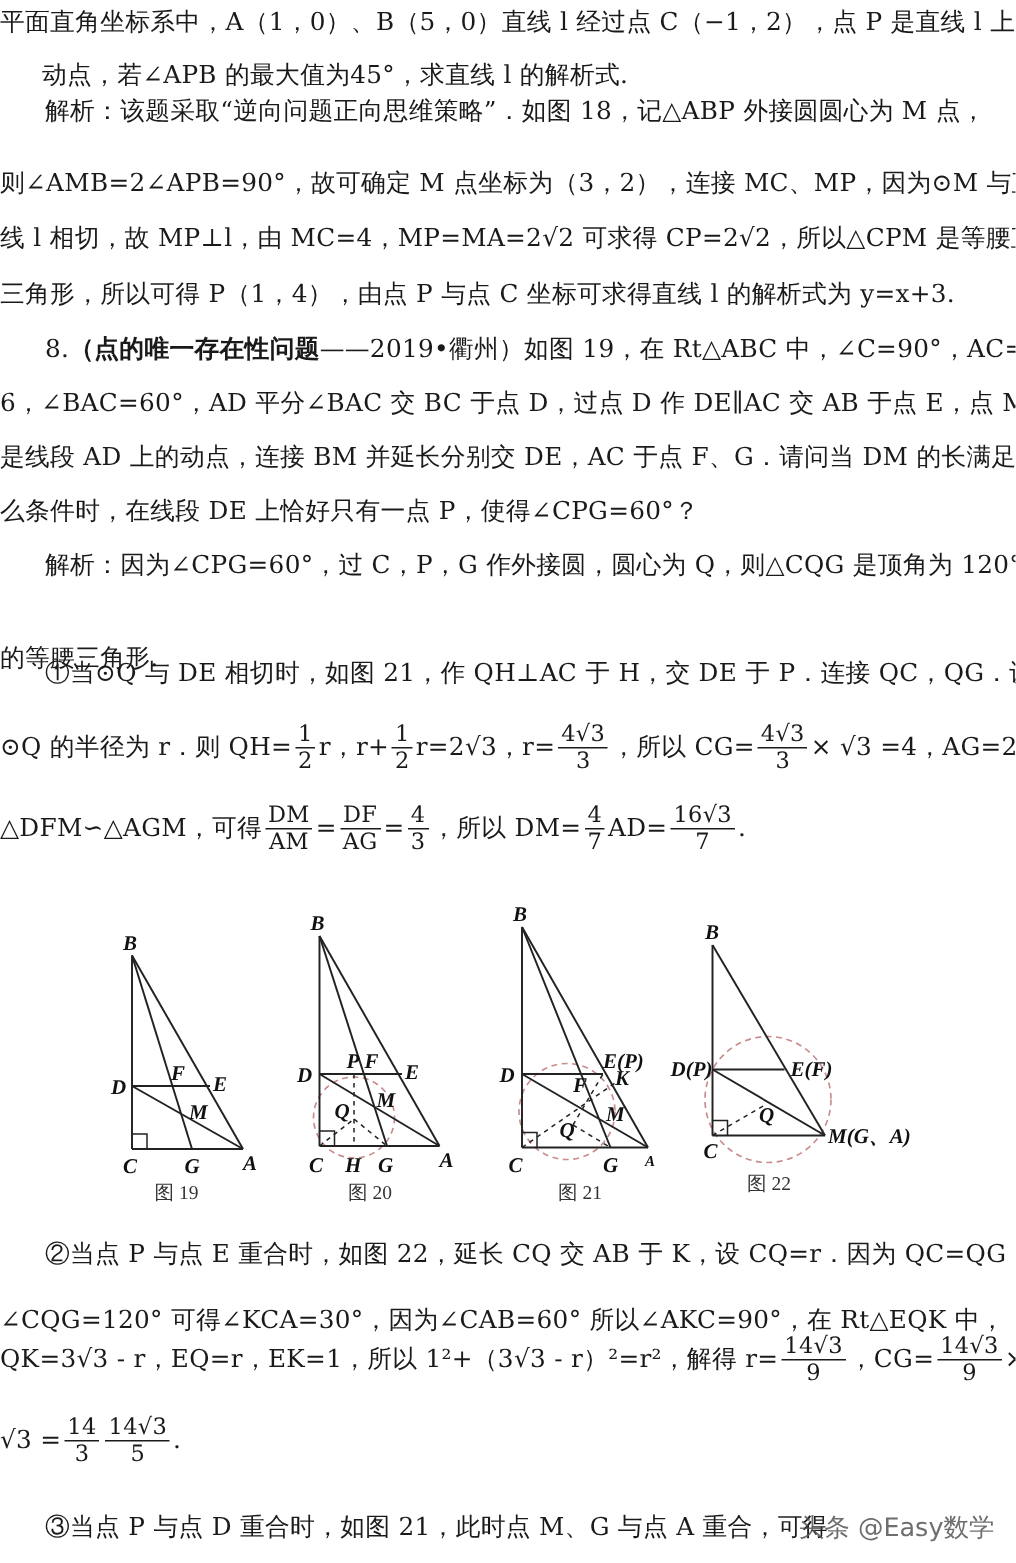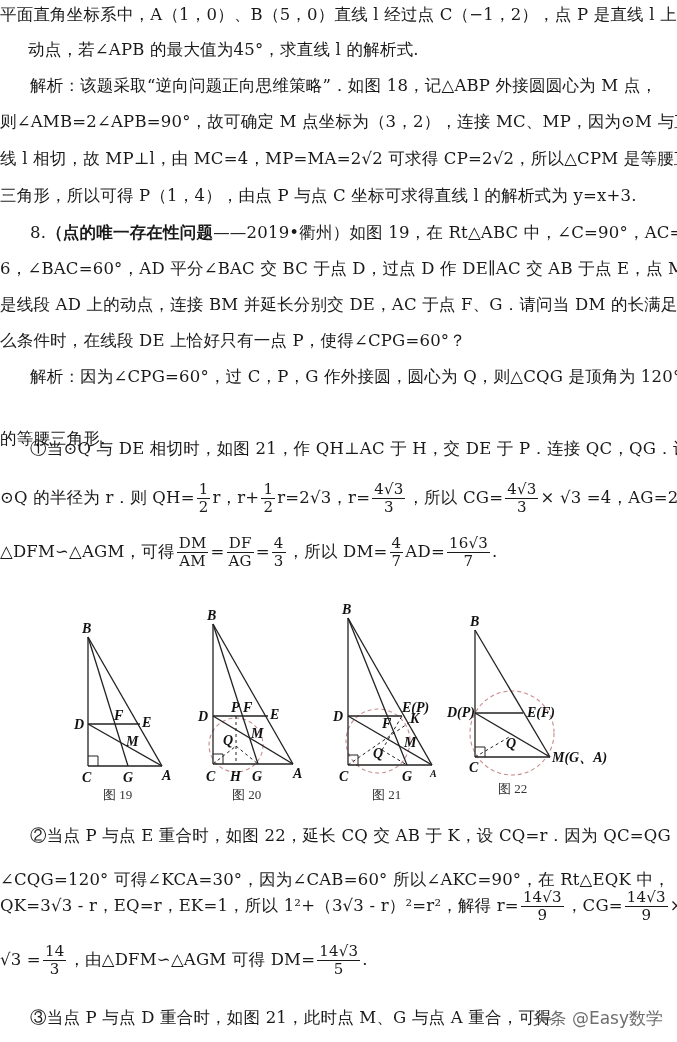--- a/index.html
+++ b/index.html
@@ -14,21 +14,21 @@
   .figure-area { position: absolute; left: 0; top: 600px; width: 677px; height: 210px; }
   svg text { font-family: "Liberation Serif", "DejaVu Serif", serif; font-style: italic; font-weight: bold; font-size: 14px; fill: #111; }
   svg text.cap { font-style: normal; font-weight: normal; font-size: 13px; fill: #333; }
   .watermark { position: absolute; right: 14px; top: 1007px; font-family: "DejaVu Sans", sans-serif; font-size: 17px; color: #555; opacity: 0.85; }
 </style>
 </head>
 <body>
 
 <div class="line" style="top:4px;">平面直角坐标系中，A（1，0）、B（5，0）直线 l 经过点 C（−1，2），点 P 是直线 l 上的</div>
 <div class="line" style="top:39px;margin-left:28px;">动点，若∠APB 的最大值为45°，求直线 l 的解析式.</div>
-<div class="line indent" style="top:75px;">解析：该题采取“逆向问题正向思维策略”．如图 18，记△ABP 外接圆圆心为 M 点，</div>
+<div class="line indent" style="top:63px;">解析：该题采取“逆向问题正向思维策略”．如图 18，记△ABP 外接圆圆心为 M 点，</div>
 <div class="line" style="top:111px;">则∠AMB=2∠APB=90°，故可确定 M 点坐标为（3，2），连接 MC、MP，因为⊙M 与直</div>
 <div class="line" style="top:148px;">线 l 相切，故 MP⊥l，由 MC=4，MP=MA=2√2 可求得 CP=2√2，所以△CPM 是等腰直角</div>
 <div class="line" style="top:185px;">三角形，所以可得 P（1，4），由点 P 与点 C 坐标可求得直线 l 的解析式为 y=x+3.</div>
 
 <div class="line indent" style="top:222px;">
   <span>8.</span><span class="bold">（点的唯一存在性问题</span><span>——2019•衢州）如图 19，在 Rt△ABC 中，∠C=90°，AC=</span>
 </div>
 <div class="line" style="top:258px;">6，∠BAC=60°，AD 平分∠BAC 交 BC 于点 D，过点 D 作 DE∥AC 交 AB 于点 E，点 M</div>
 <div class="line" style="top:294px;">是线段 AD 上的动点，连接 BM 并延长分别交 DE，AC 于点 F、G．请问当 DM 的长满足什</div>
 <div class="line" style="top:330px;">么条件时，在线段 DE 上恰好只有一点 P，使得∠CPG=60°？</div>
@@ -139,17 +139,17 @@
   <text x="552" y="762">M(G、A)</text>
   <text class="cap" x="498" y="793">图 22</text>
 </svg>
 
 <div class="line indent" style="top:825px;">②当点 P 与点 E 重合时，如图 22，延长 CQ 交 AB 于 K，设 CQ=r．因为 QC=QG，</div>
 <div class="line" style="top:869px;">∠CQG=120° 可得∠KCA=30°，因为∠CAB=60° 所以∠AKC=90°，在 Rt△EQK 中，</div>
 <div class="line" style="top:888px; line-height:36px;">
   <span>QK=3√3 - r，EQ=r，EK=1，所以 1²+（3√3 - r）²=r²，解得 r=</span><span class="frac"><span class="num">14√3</span><span class="den">9</span></span><span>，CG=</span><span class="frac"><span class="num">14√3</span><span class="den">9</span></span><span>×</span>
 </div>
 <div class="line" style="top:942px; line-height:36px;">
-  <span>√3 =</span><span class="frac"><span class="num">14</span><span class="den">3</span></span><span>，由△DFM∽△AGM 可得 DM=</span><span class="frac"><span class="num">14√3</span><span class="den">5</span></span><span>.</span>
+  <span>√3 =</span><span class="frac"><span class="num">14</span><span class="den">3</span></span><span class="frac"><span class="num">14√3</span><span class="den">5</span></span><span>.</span>
 </div>
 
 <div class="line indent" style="top:1007px;">③当点 P 与点 D 重合时，如图 21，此时点 M、G 与点 A 重合，可得</div>
 <div class="watermark">头条 @Easy数学</div>
 
 </body></html>

